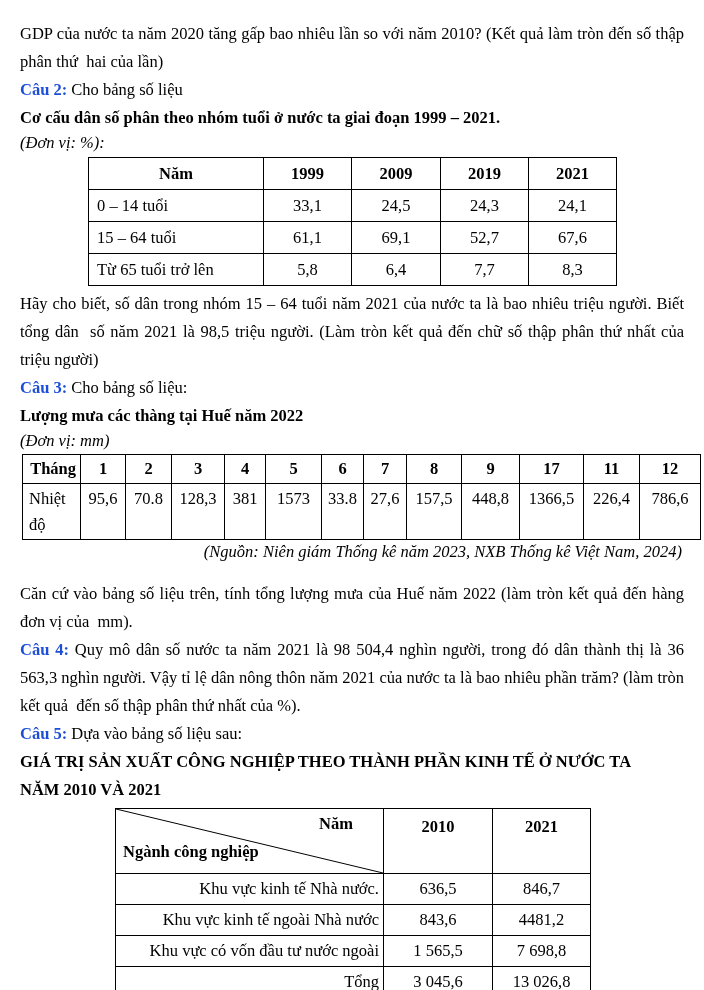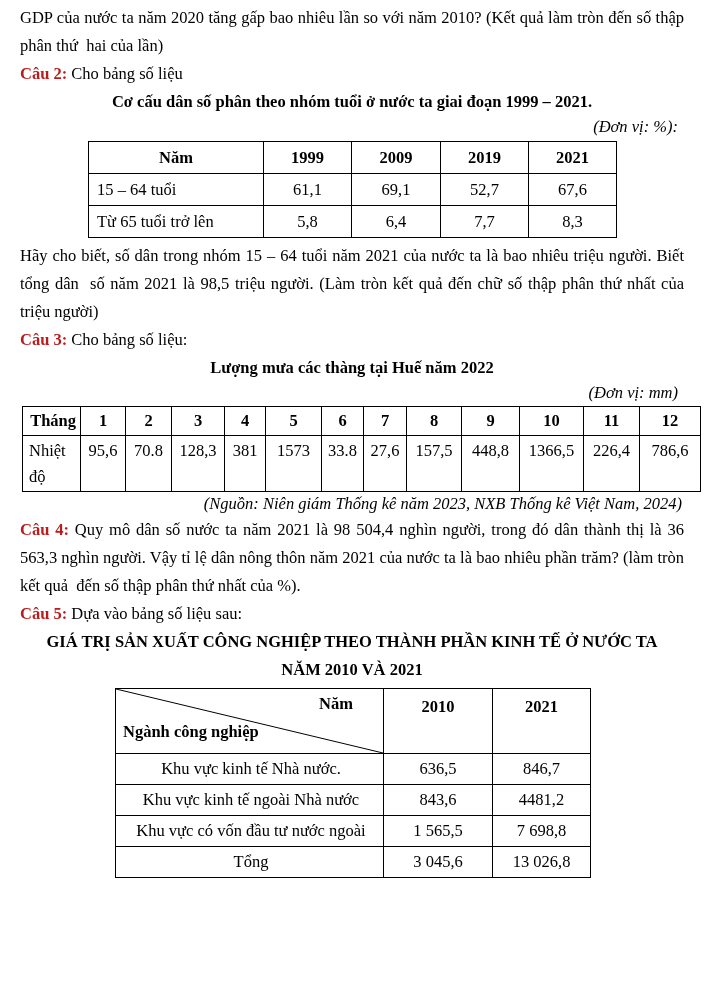--- a/index.html
+++ b/index.html
@@ -1,51 +1,51 @@
 <!DOCTYPE html>
 <html><head>
 <meta charset="utf-8">
 <style>
   html,body{margin:0;padding:0;background:#fff;}
   .page{
     position:relative;
     width:704px;height:990px;
     box-sizing:border-box;
-    padding:4px 20px 0 20px;
+    padding:20px 20px 0 20px;
     background:#ffffff;
     color:#000;
     font-family:"Liberation Serif", serif;
     font-size:16.5px;
     line-height:28px;
   }
   p{margin:0;text-align:justify;white-space:pre-wrap;}
-  .qlabel{color:#b91c1c;font-weight:bold;}
-  .center-title{text-align:center;font-weight:bold;white-space:normal;margin:0;}
-  .unit-line{text-align:right;font-style:italic;line-height:22px;margin:0 6px 0 0;white-space:normal;}
-  .source-line{text-align:right;font-style:italic;line-height:24px;margin:0 2px 0 0;white-space:normal;}
+  .qlabel{color:#1d4ed8;font-weight:bold;}
+  .center-title{font-weight:bold;white-space:normal;margin:0;}
+  .unit-line{text-align:left;font-style:italic;line-height:22px;margin:0 6px 0 0;white-space:normal;}
+  .source-line{text-align:right;font-style:italic;line-height:24px;margin:0 2px 16px 0;white-space:normal;}
 
   table{border-collapse:collapse;table-layout:fixed;}
   td,th{border:1px solid #000;padding:0 4px;font-size:16.5px;overflow:hidden;}
 
   
   .t-age{width:528px;margin:3px 0 4px 68px;}
   .t-age th,.t-age td{height:31px;text-align:center;}
   .t-age .rowlabel{text-align:left;padding-left:8px;font-weight:normal;}
   .t-age thead th{font-weight:bold;}
 
   
   .t-rain{width:678px;margin:2px 0 0 2px;}
   .t-rain thead th{height:27px;font-weight:bold;text-align:center;}
   .t-rain tbody td{height:53px;vertical-align:top;text-align:center;padding-top:2px;line-height:26px;margin-top:20px;}
   .t-rain .rowlabel{text-align:left;padding-left:6px;font-weight:normal;}
 
   
   .t-ind{width:475px;margin:4px 0 0 95px;}
   .t-ind td{height:30px;}
-  .t-ind .rowlabel{text-align:center;padding-left:7px;}
+  .t-ind .rowlabel{text-align:right;padding-left:7px;}
   .t-ind .val{text-align:center;}
   .t-ind thead th{height:60px;vertical-align:top;font-weight:bold;text-align:center;padding-top:4px;}
   .diag-cell{position:relative;padding:0;}
   .diag-cell svg{position:absolute;left:0;top:0;width:100%;height:100%;}
   .diag-top{position:absolute;top:2px;right:30px;font-weight:bold;line-height:26px;}
   .diag-bottom{position:absolute;bottom:8px;left:7px;font-weight:bold;line-height:26px;}
 </style>
 </head>
 <body>
 
@@ -69,20 +69,27 @@
     <thead>
       <tr>
         <th>Năm</th>
         <th>1999</th>
         <th>2009</th>
         <th>2019</th>
         <th>2021</th>
       </tr>
     </thead>
     <tbody>
+      <tr>
+        <td class="rowlabel">0 – 14 tuổi</td>
+        <td>33,1</td>
+        <td>24,5</td>
+        <td>24,3</td>
+        <td>24,1</td>
+      </tr>
       <tr>
         <td class="rowlabel">15 – 64 tuổi</td>
         <td>61,1</td>
         <td>69,1</td>
         <td>52,7</td>
         <td>67,6</td>
       </tr>
       <tr>
         <td class="rowlabel">Từ 65 tuổi trở lên</td>
         <td>5,8</td>
@@ -121,21 +128,21 @@
         <th style="text-align:right;padding-left:6px;">Tháng</th>
         <th>1</th>
         <th>2</th>
         <th>3</th>
         <th>4</th>
         <th>5</th>
         <th>6</th>
         <th>7</th>
         <th>8</th>
         <th>9</th>
-        <th>10</th>
+        <th>17</th>
         <th>11</th>
         <th>12</th>
       </tr>
     </thead>
     <tbody>
       <tr>
         <td class="rowlabel">Nhiệt độ</td>
         <td>95,6</td>
         <td>70.8</td>
         <td>128,3</td>
@@ -147,20 +154,21 @@
         <td>448,8</td>
         <td>1366,5</td>
         <td>226,4</td>
         <td>786,6</td>
       </tr>
     </tbody>
   </table>
 
   <div class="source-line">(Nguồn: Niên giám Thống kê năm 2023, NXB Thống kê Việt Nam, 2024)</div>
 
+  <p>Căn cứ vào bảng số liệu trên, tính tổng lượng mưa của Huế năm 2022 (làm tròn kết quả đến hàng đơn vị của  mm).</p>
 
   <p><span class="qlabel">Câu 4:</span><span> Quy mô dân số nước ta năm 2021 là 98 504,4 nghìn người, trong đó dân thành thị là 36  563,3 nghìn người. Vậy tỉ lệ dân nông thôn năm 2021 của nước ta là bao nhiêu phần trăm? (làm tròn kết quả  đến số thập phân thứ nhất của %).</span></p>
 
   <p><span class="qlabel">Câu 5:</span><span> Dựa vào bảng số liệu sau:</span></p>
 
   <div class="center-title">GIÁ TRỊ SẢN XUẤT CÔNG NGHIỆP THEO THÀNH PHẦN KINH TẾ Ở NƯỚC TA</div>
   <div class="center-title">NĂM 2010 VÀ 2021</div>
 
   <table class="t-ind">
     <colgroup>

